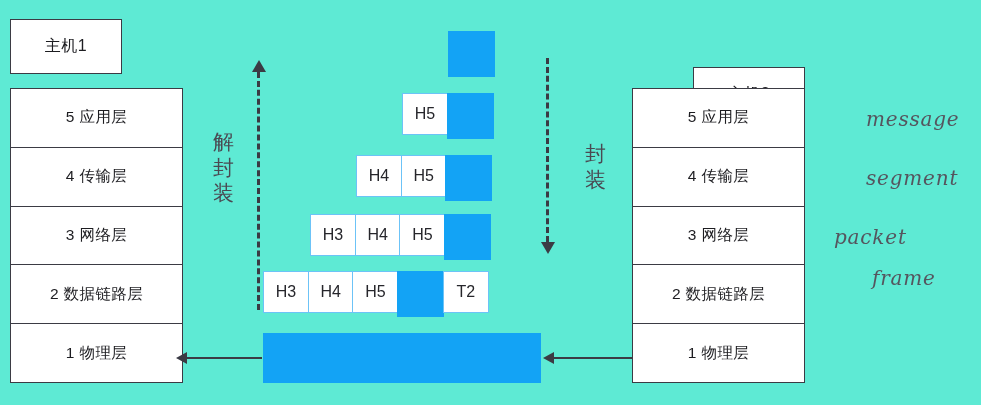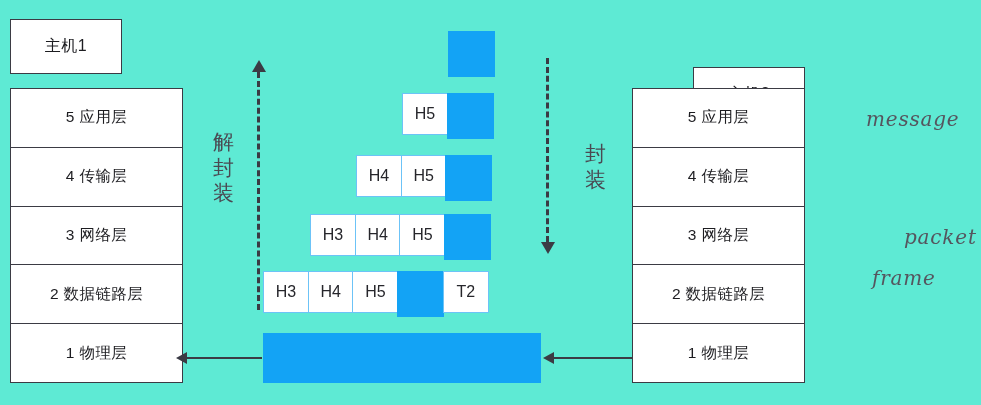--- a/index.html
+++ b/index.html
@@ -253,16 +253,17 @@
     </div>
     <div class="layer-cell">
       <span>2 数据链路层</span>
     </div>
     <div class="layer-cell">
       <span>1 物理层</span>
     </div>
   </div>
 
   <div class="pdu-name" style="left:866px; top:107px;">message</div>
-  <div class="pdu-name" style="left:904px; top:225px;">packet</div>
+  <div class="pdu-name" style="left:866px; top:166px;">segment</div>
+  <div class="pdu-name" style="left:834px; top:225px;">packet</div>
   <div class="pdu-name" style="left:872px; top:266px;">frame</div>
 
 </div>
 
 </body></html>

